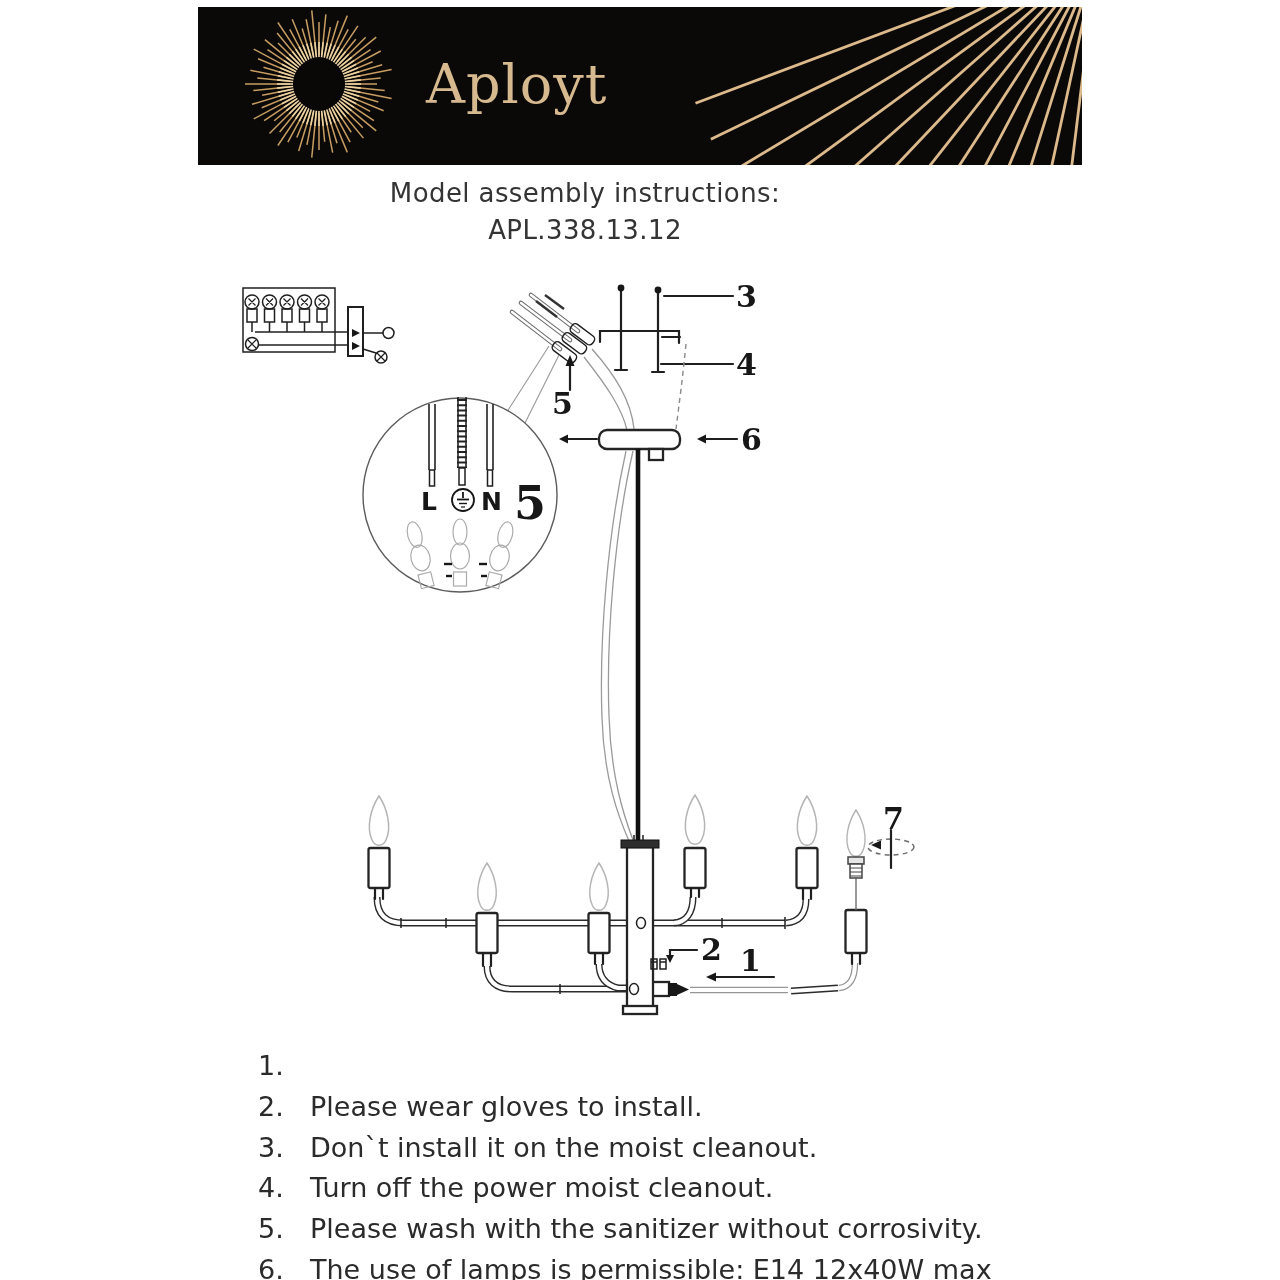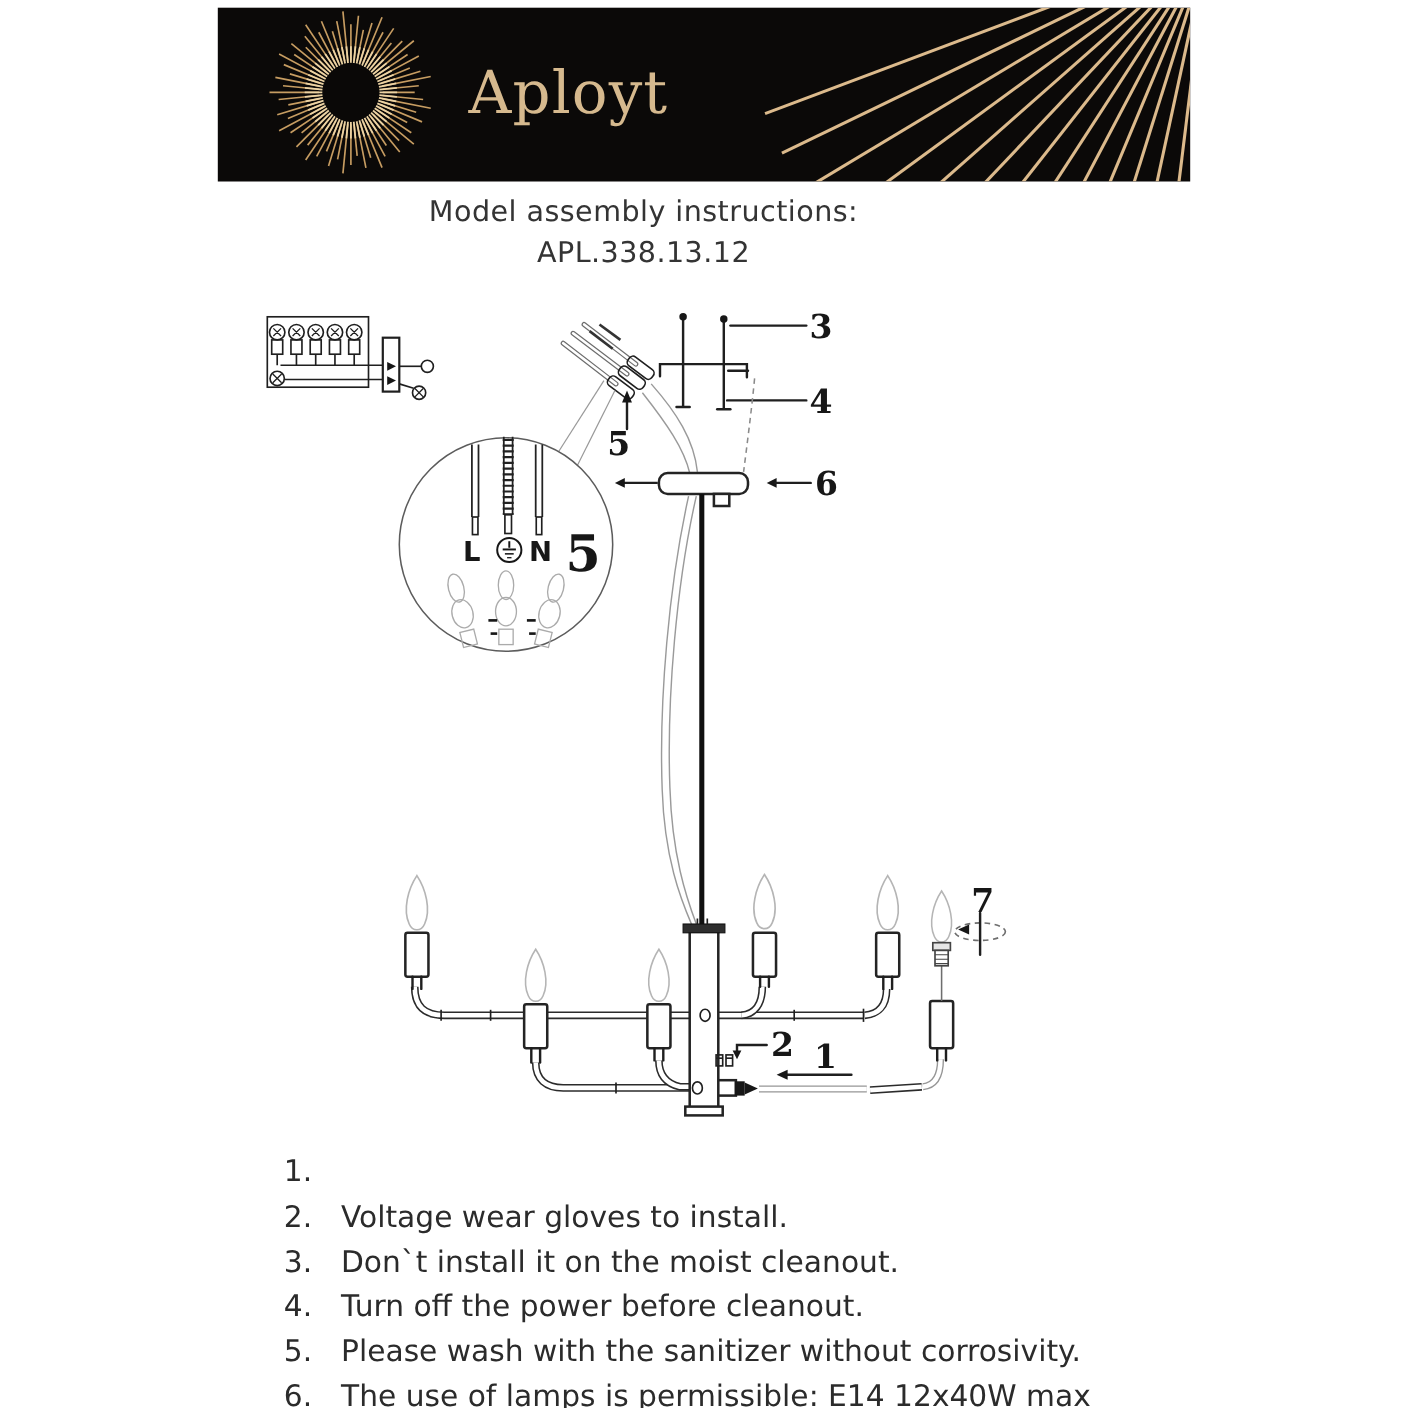--- a/index.html
+++ b/index.html
@@ -444,29 +444,29 @@
     </g>
   </g>
 </svg>
 
 <div class="instructions">
   <div class="inst-row">
     <span class="inst-num">1.</span>
   </div>
   <div class="inst-row">
     <span class="inst-num">2.</span>
-    <span class="inst-text">Voltage wear gloves to install.</span>
+    <span class="inst-text">Please wear gloves to install.</span>
   </div>
   <div class="inst-row">
     <span class="inst-num">3.</span>
     <span class="inst-text">Don`t install it on the moist cleanout.</span>
   </div>
   <div class="inst-row">
     <span class="inst-num">4.</span>
-    <span class="inst-text">Turn off the power before cleanout.</span>
+    <span class="inst-text">Turn off the power moist cleanout.</span>
   </div>
   <div class="inst-row">
     <span class="inst-num">5.</span>
     <span class="inst-text">Please wash with the sanitizer without corrosivity.</span>
   </div>
   <div class="inst-row">
     <span class="inst-num">6.</span>
     <span class="inst-text">The use of lamps is permissible: E14 12x40W max</span>
   </div>
 </div>

